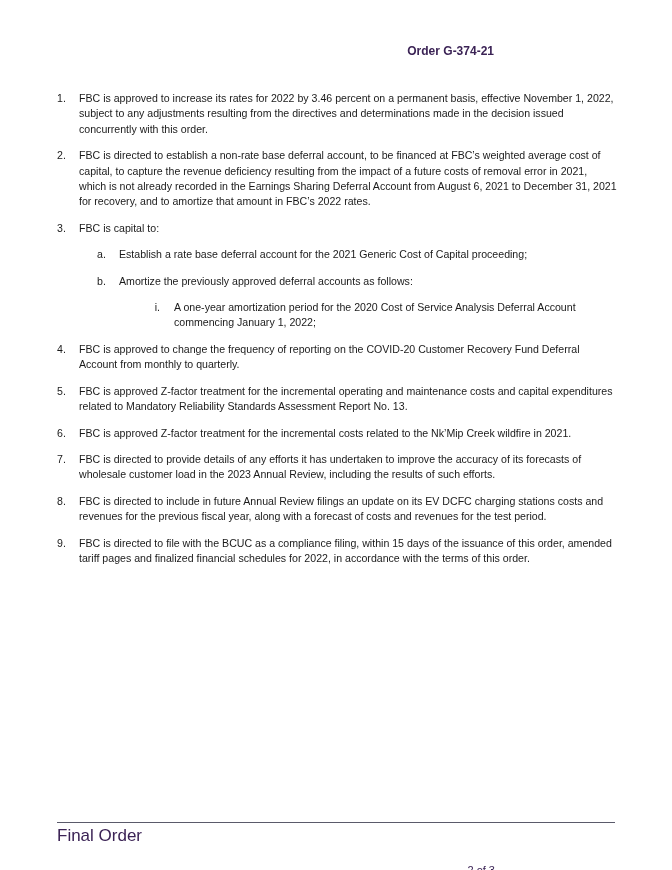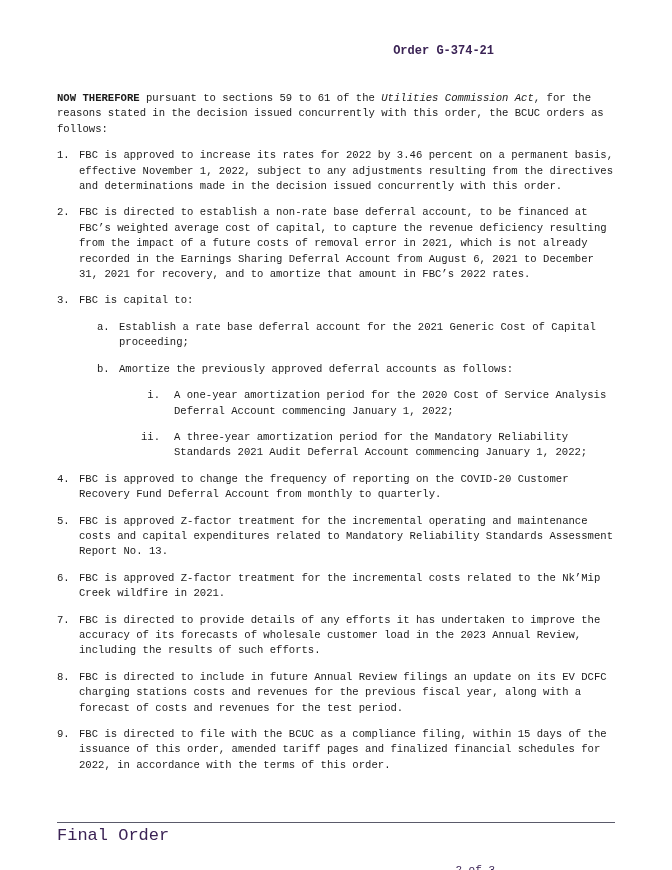--- a/index.html
+++ b/index.html
@@ -1,18 +1,18 @@
 <!DOCTYPE html>
 <html><head>
 <meta charset="utf-8">
 <style>
   html, body { margin:0; padding:0; background:#ffffff; }
   body { width:672px; height:870px; position:relative; overflow:hidden;
          font-family:"Liberation Sans", sans-serif; color:#1a1a1a; }
-  .page { position:absolute; left:0; top:0; width:552px; height:870px;font-family:Liberation Mono, monospace; }
+  .page { position:absolute; left:0; top:0; width:552px; height:870px; }
   .order-no { position:absolute; right:58px; top:44px; font-size:12px; font-weight:bold; color:#3b2355; }
   .body-text { position:absolute; left:57px; top:91px; width:560px; font-size:10.6px; line-height:15.4px; }
   .intro { margin:0 0 11px 0; }
   .intro b { font-weight:bold; }
   .item { display:flex; margin:0 0 11px 0; }
   .num { width:22px; flex:none; }
   .txt { flex:1; }
   .sub { display:flex; margin:0 0 11px 40px; }
   .sub .num { width:22px; }
   .subsub { display:flex; margin:0 0 11px 78px; }
@@ -21,21 +21,20 @@
   .footer-left { position:absolute; left:57px; top:826px; font-size:17px; color:#3b2355; }
   .footer-right { position:absolute; right:57px; top:864px; font-size:11px; color:#3b2355;margin-left:36px; }
 </style>
 </head>
 <body>
 
 <div class="page">
   <div class="order-no">Order G-374-21</div>
 
   <div class="body-text">
-    <p class="intro"><b>NOW THEREFORE</b><span> pursuant to sections 59 to 61 of the </span><i>Utilities Commission Act</i><span>, for the reasons stated in the decision issued concurrently with this order, the BCUC orders as follows:</span></p>
 
     <div class="item">
         <span class="num">1.</span>
         <span class="txt">FBC is approved to increase its rates for 2022 by 3.46 percent on a permanent basis, effective November 1, 2022, subject to any adjustments resulting from the directives and determinations made in the decision issued concurrently with this order.</span>
       </div>
     <div class="item">
         <span class="num">2.</span>
         <span class="txt">FBC is directed to establish a non-rate base deferral account, to be financed at FBC’s weighted average cost of capital, to capture the revenue deficiency resulting from the impact of a future costs of removal error in 2021, which is not already recorded in the Earnings Sharing Deferral Account from August 6, 2021 to December 31, 2021 for recovery, and to amortize that amount in FBC’s 2022 rates.</span>
       </div>
     <div class="item">
@@ -48,24 +47,20 @@
         <span class="txt">Establish a rate base deferral account for the 2021 Generic Cost of Capital proceeding;</span>
       </div>
     <div class="sub">
         <span class="num">b.</span>
         <span class="txt">Amortize the previously approved deferral accounts as follows:</span>
       </div>
 
     <div class="subsub">
         <span class="num">i.</span>
         <span class="txt">A one-year amortization period for the 2020 Cost of Service Analysis Deferral Account commencing January 1, 2022;</span>
-      </div>
-    <div class="subsub">
-        <span class="num">ii.</span>
-        <span class="txt">A three-year amortization period for the Mandatory Reliability Standards 2021 Audit Deferral Account commencing January 1, 2022;</span>
       </div>
 
     <div class="item">
         <span class="num">4.</span>
         <span class="txt">FBC is approved to change the frequency of reporting on the COVID-20 Customer Recovery Fund Deferral Account from monthly to quarterly.</span>
       </div>
     <div class="item">
         <span class="num">5.</span>
         <span class="txt">FBC is approved Z-factor treatment for the incremental operating and maintenance costs and capital expenditures related to Mandatory Reliability Standards Assessment Report No. 13.</span>
       </div>

